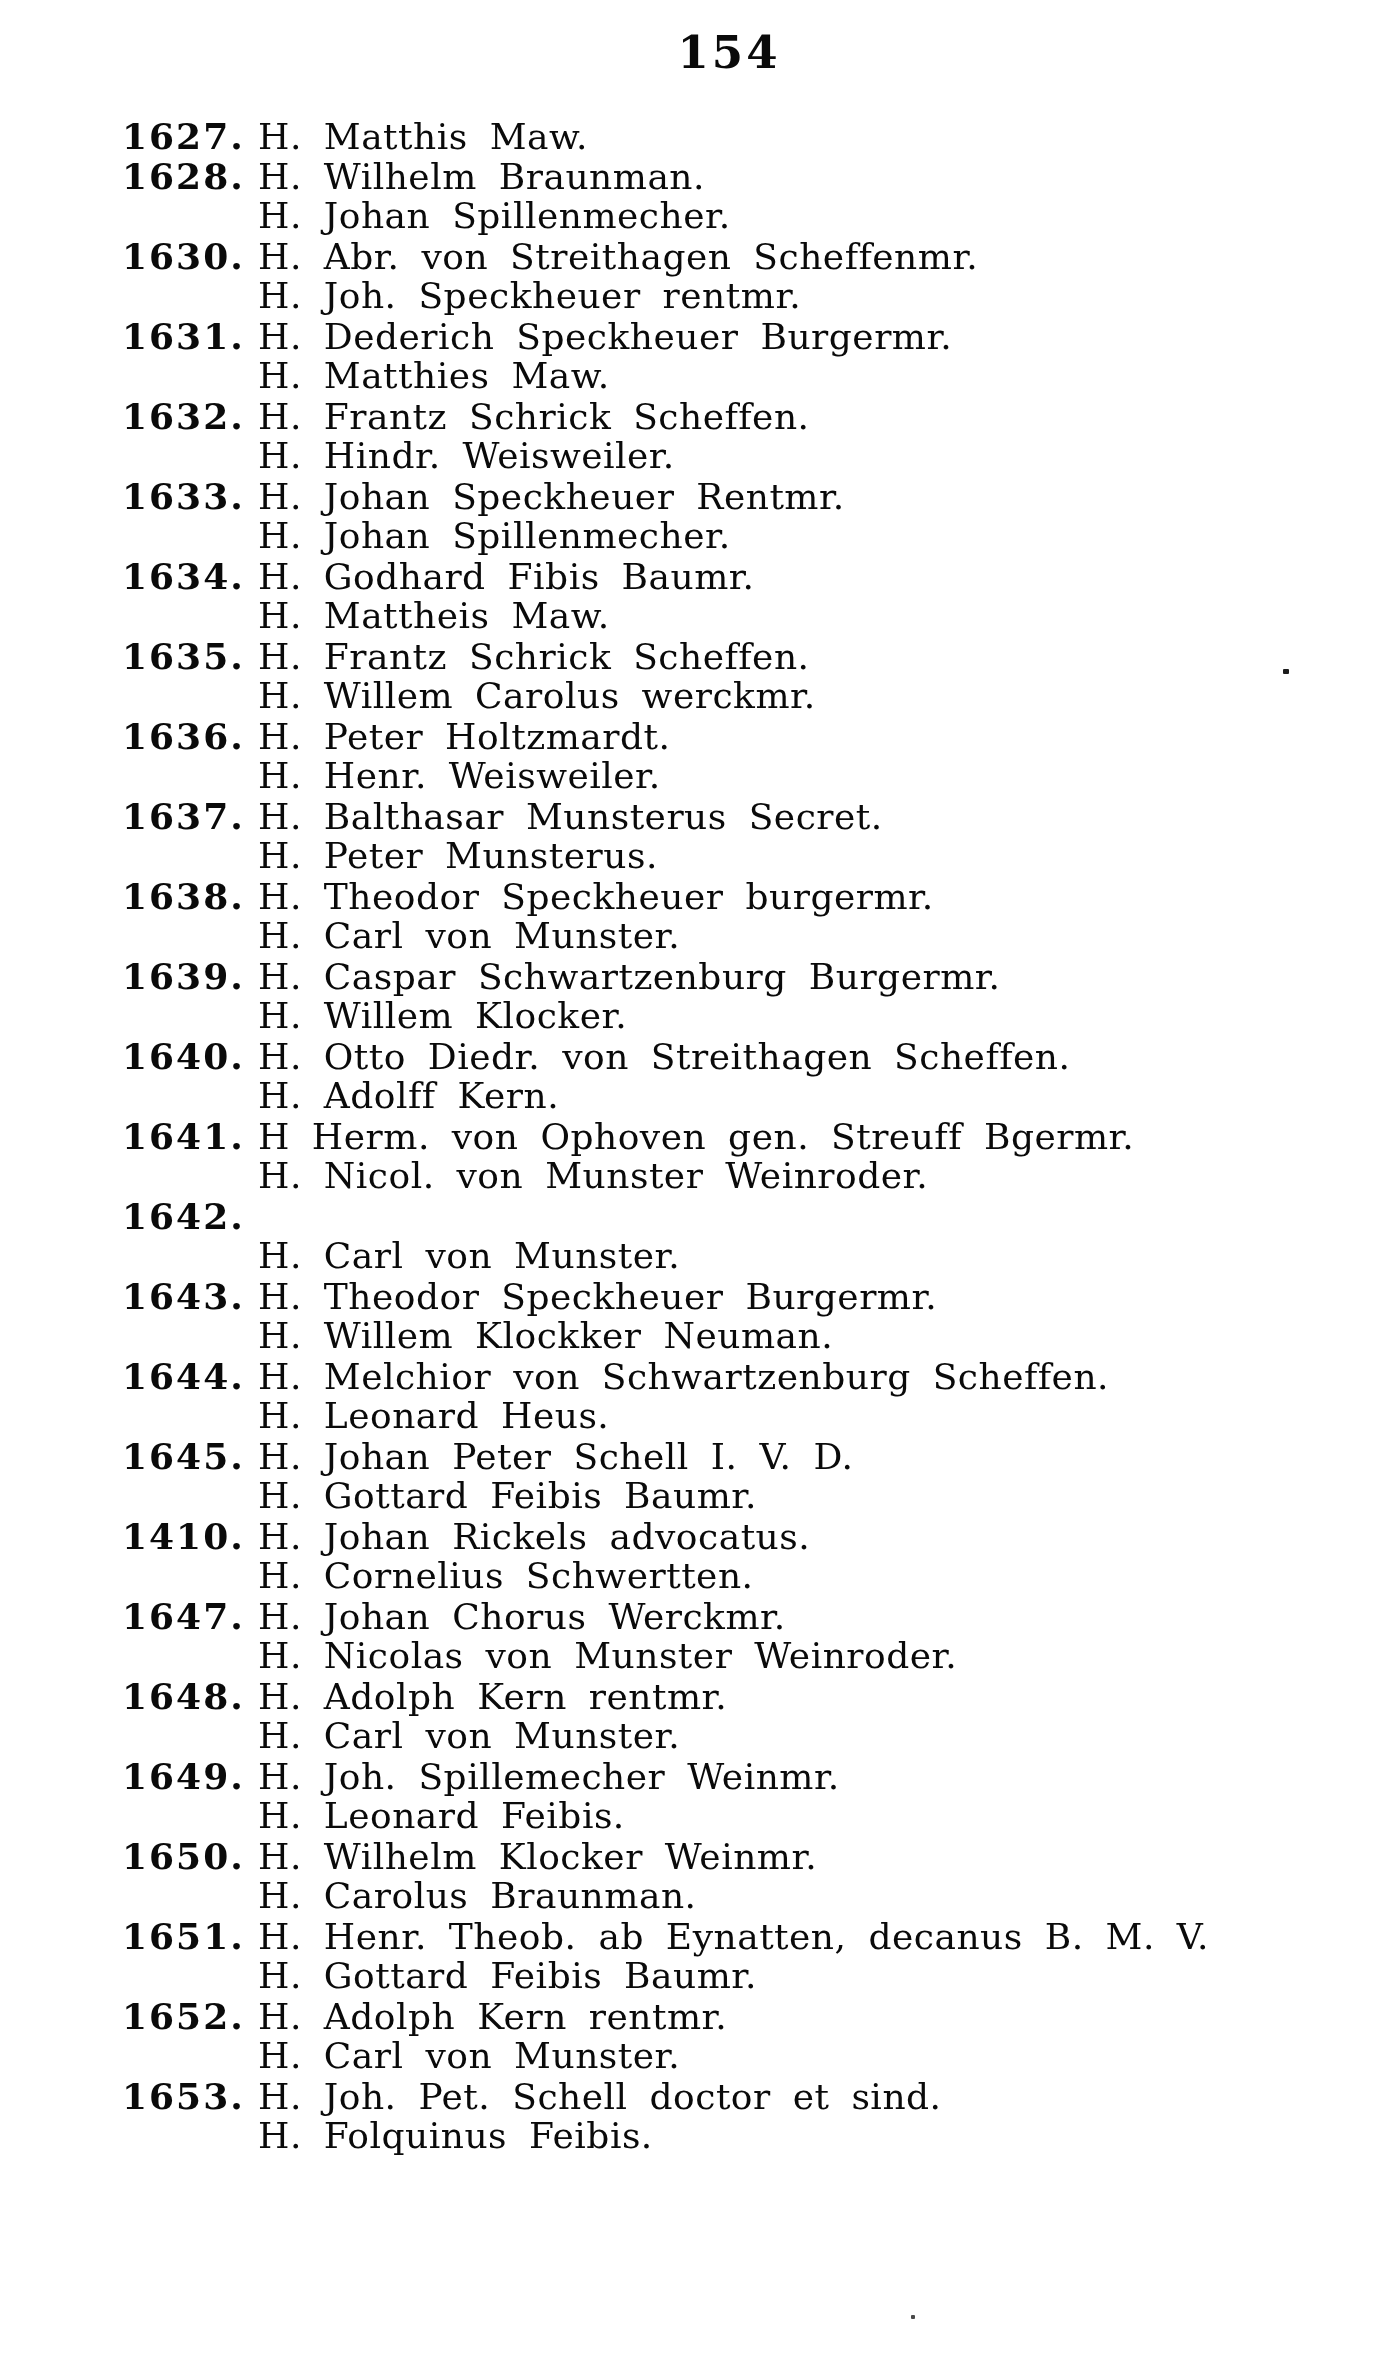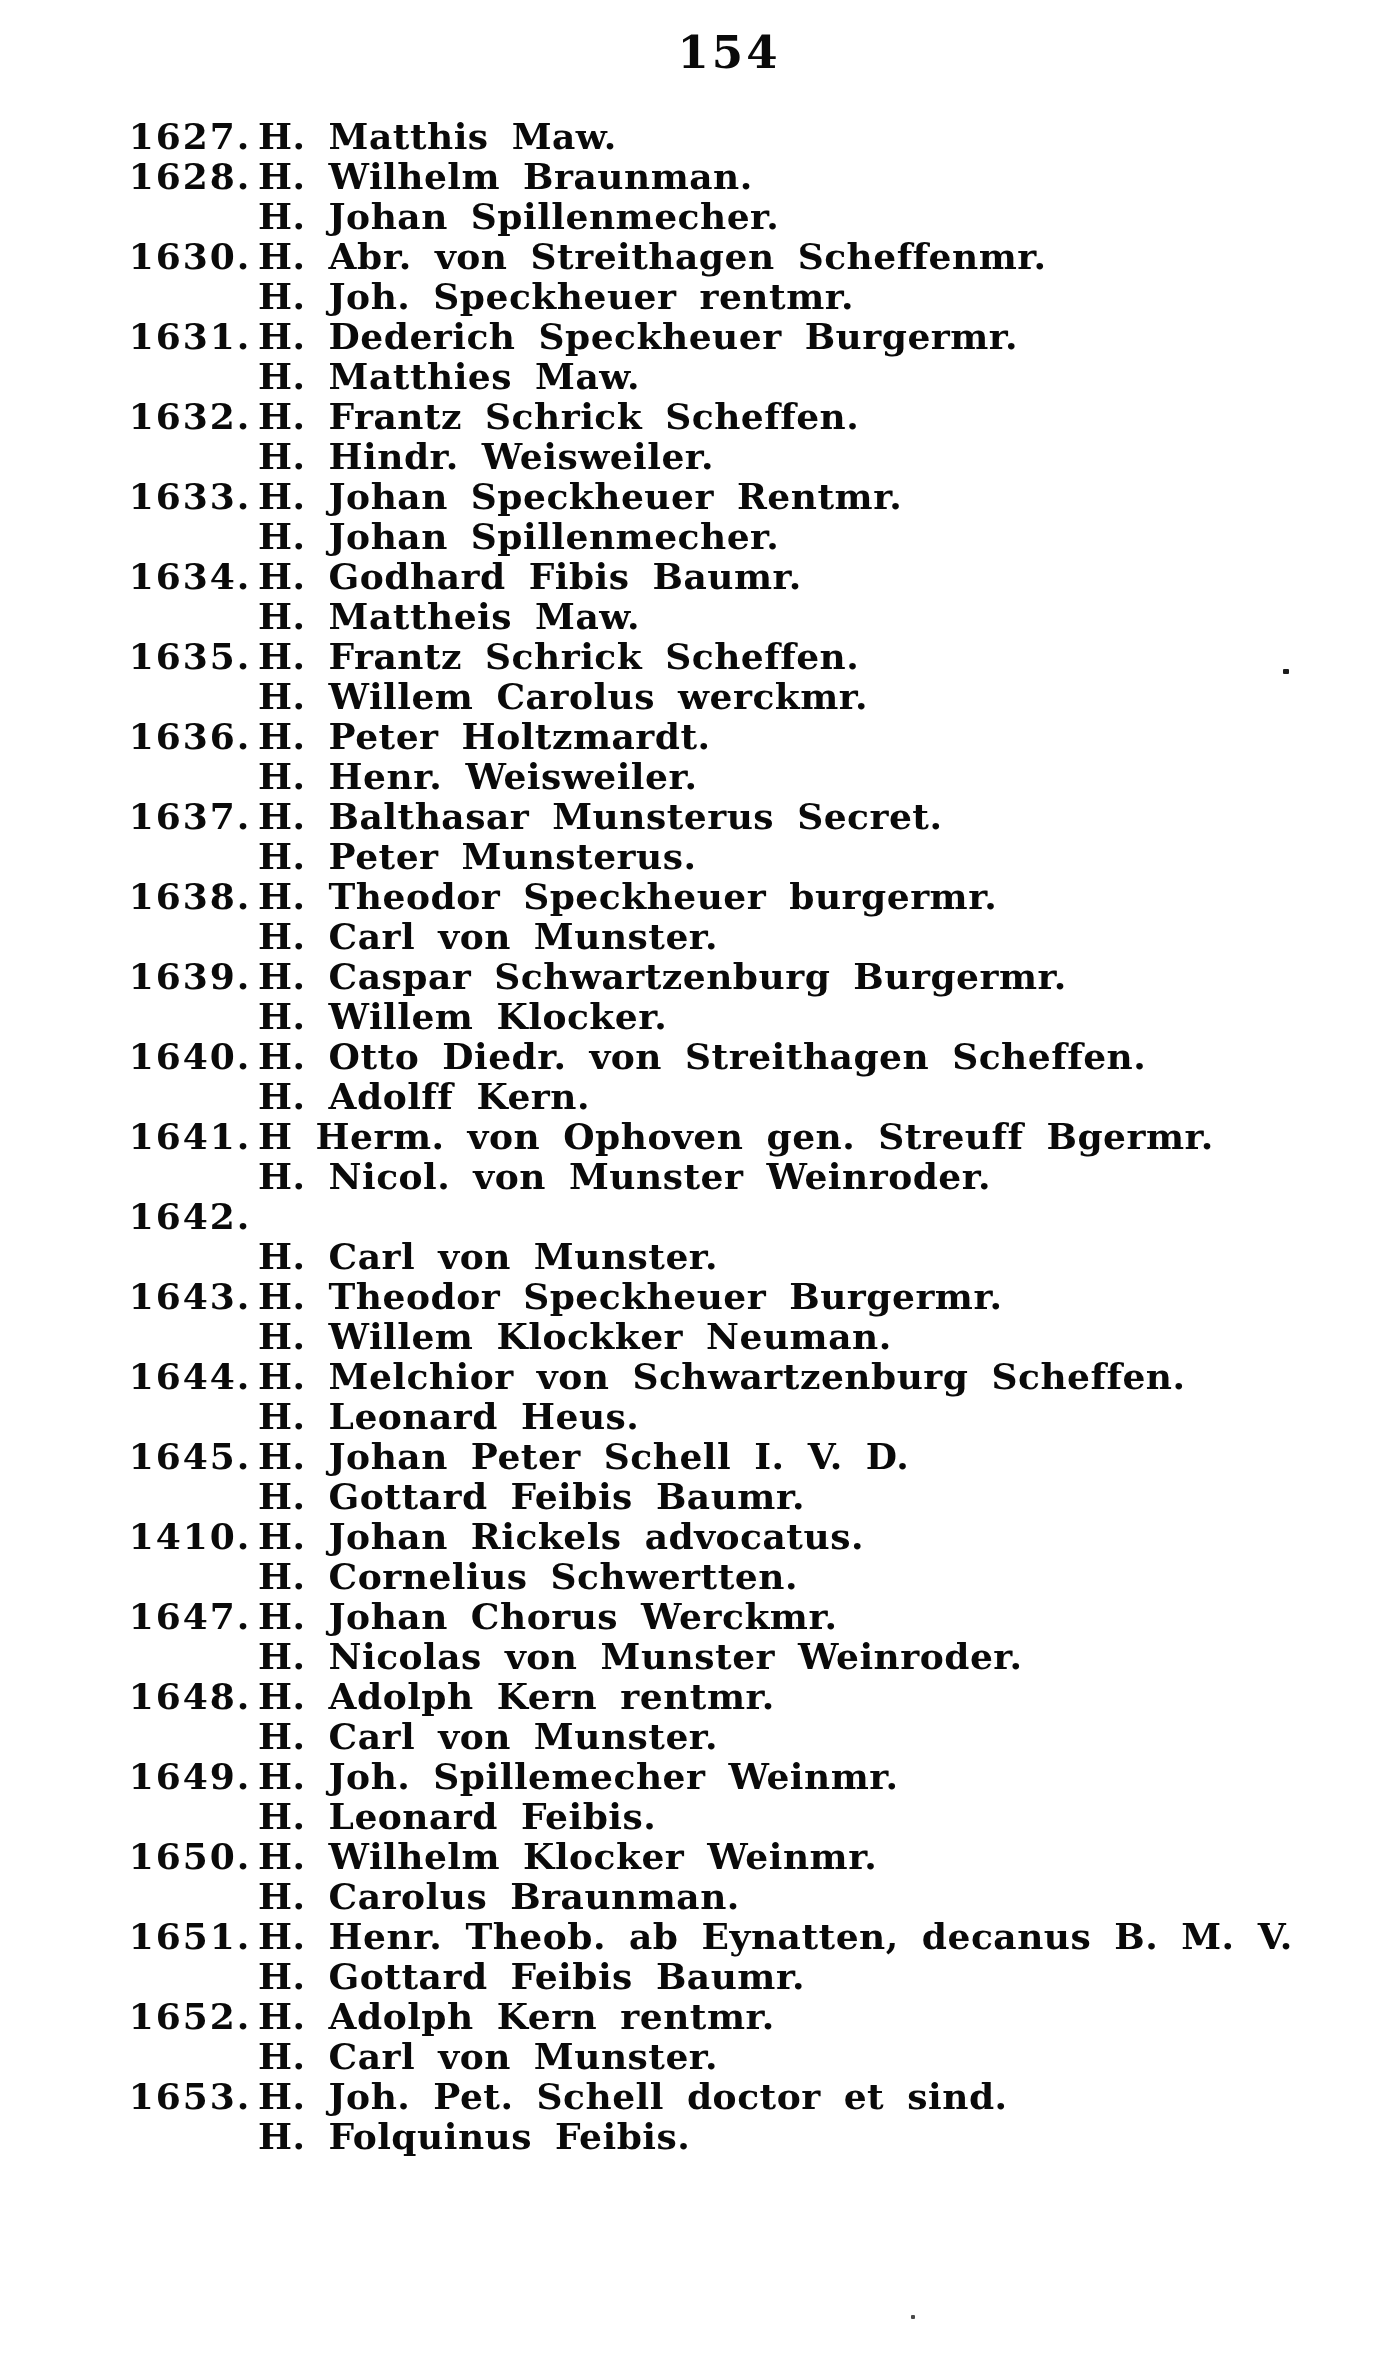--- a/index.html
+++ b/index.html
@@ -37,26 +37,25 @@
     align-items: baseline;
     height: 40px;
     line-height: 40px;
     white-space: nowrap;
   }
   .year {
     flex: 0 0 136px;
     font-size: 36px;
     font-weight: bold;
     letter-spacing: 2px;
-    text-align: center;
   }
   .entry-text {
     flex: 1 1 auto;
     font-size: 36px;
-    font-weight: bold;
+    font-weight: normal;
     letter-spacing: 0.5px;
     word-spacing: 10px;
   }
   .speck {
     position: absolute;
     background: #1c1c1c;
     border-radius: 1px;
   }
   .speck-1 { left: 1283px; top: 669px; width: 6px; height: 5px; }
   .speck-2 { left: 911px; top: 2315px; width: 4px; height: 4px; opacity: 0.8; }

